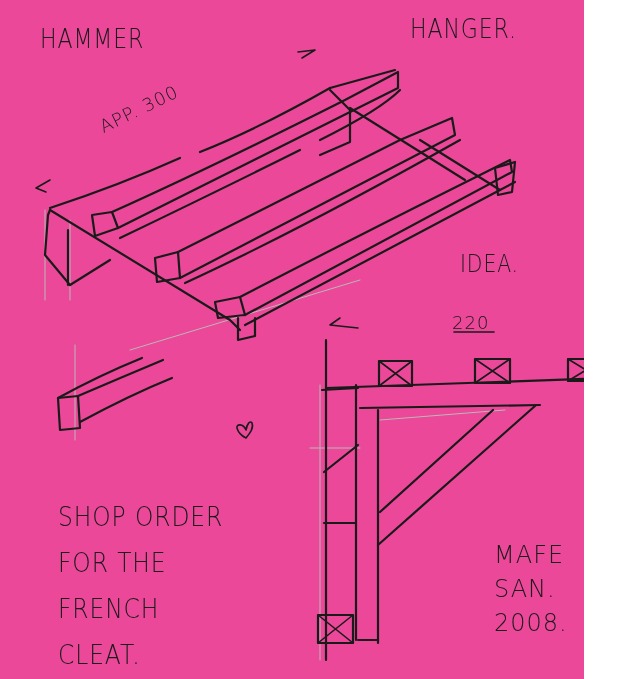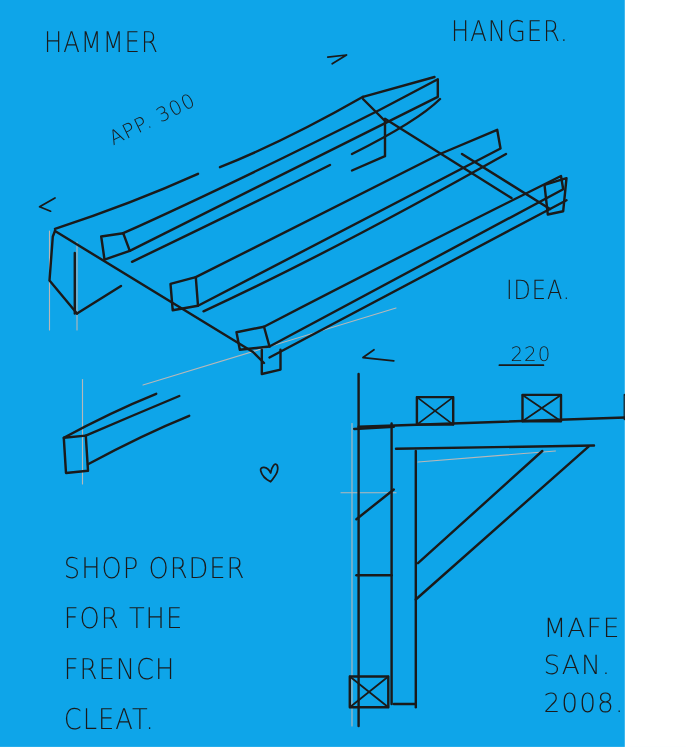--- a/index.html
+++ b/index.html
@@ -1,40 +1,41 @@
 <!DOCTYPE html>
 <html><head>
   <meta charset="utf-8">
   <style>
     html, body { margin: 0; padding: 0; background: #ffffff; }
     #canvas {
       position: relative;
       width: 568px;
       height: 679px;
-      background: #0ea5e9;
+      background: #ec4899;
       overflow: hidden;
+      padding-left: 16px;
     }
     svg.sketch {
       position: absolute; left: 0; top: 0;
       width: 624px; height: 679px;
     }
     .ink { fill: none; stroke: #1a1a1a; stroke-width: 2.2; stroke-linecap: round; stroke-linejoin: round; }
     .ink-thin { fill: none; stroke: #1a1a1a; stroke-width: 1.6; stroke-linecap: round; stroke-linejoin: round; }
     .pencil { fill: none; stroke: #b8b8b8; stroke-width: 1; stroke-linecap: round; }
     .label {
       position: absolute;
       font-family: "DejaVu Sans", sans-serif;
       color: #1a1a1a;
       letter-spacing: 1px;
       white-space: nowrap;
       font-weight: 300;
     }
     .title { font-size: 26px; transform: scaleX(0.85); transform-origin: left top; }
     .note { font-size: 26px; line-height: 46px; transform: scaleX(0.9); transform-origin: left top; }
-    .sign { font-size: 24px; line-height: 34px; margin-top: 16px; }
+    .sign { font-size: 24px; line-height: 34px; }
     .dim { font-size: 18px; }
   </style>
 </head>
 <body>
 
 <div id="canvas">
 
   <svg class="sketch" viewBox="0 0 624 679">
 
     <g>
@@ -125,21 +126,21 @@
       <path class="ink-thin" d="M330,325 L340,318 M330,325 L358,328"></path>
       <path class="ink-thin" d="M588,328 L610,332 L598,340"></path>
       <line class="ink-thin" x1="454" y1="332" x2="494" y2="332"></line>
     </g>
   </svg>
 
   <div class="label title" style="left:40px; top:24px;">HAMMER</div>
   <div class="label title" style="left:410px; top:14px;">HANGER.</div>
   <div class="label dim" style="left:96px; top:118px; transform: rotate(-26deg); transform-origin:left top;">APP. 300</div>
   <div class="label title" style="left:460px; top:250px; font-size:24px;">IDEA.</div>
-  <div class="label dim" style="left:452px; top:312px;margin-left:12px;">220</div>
+  <div class="label dim" style="left:452px; top:312px;">220</div>
 
   <div class="label note" style="left:58px; top:494px;">
     <div>SHOP ORDER</div>
     <div>FOR THE</div>
     <div>FRENCH</div>
     <div>CLEAT.</div>
   </div>
 
   <div class="label sign" style="left:494px; top:538px;">
     <div>MAFE</div>

